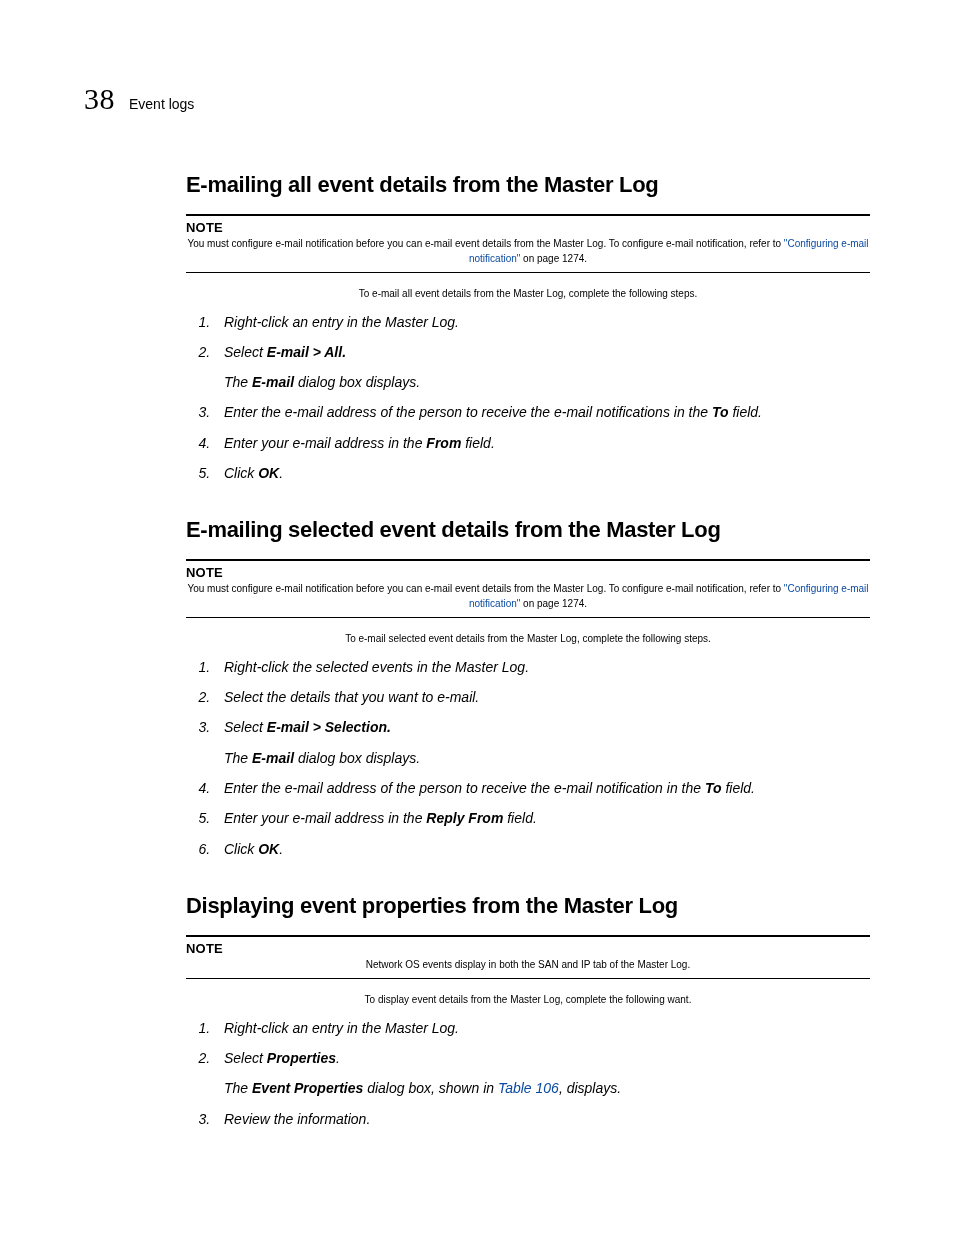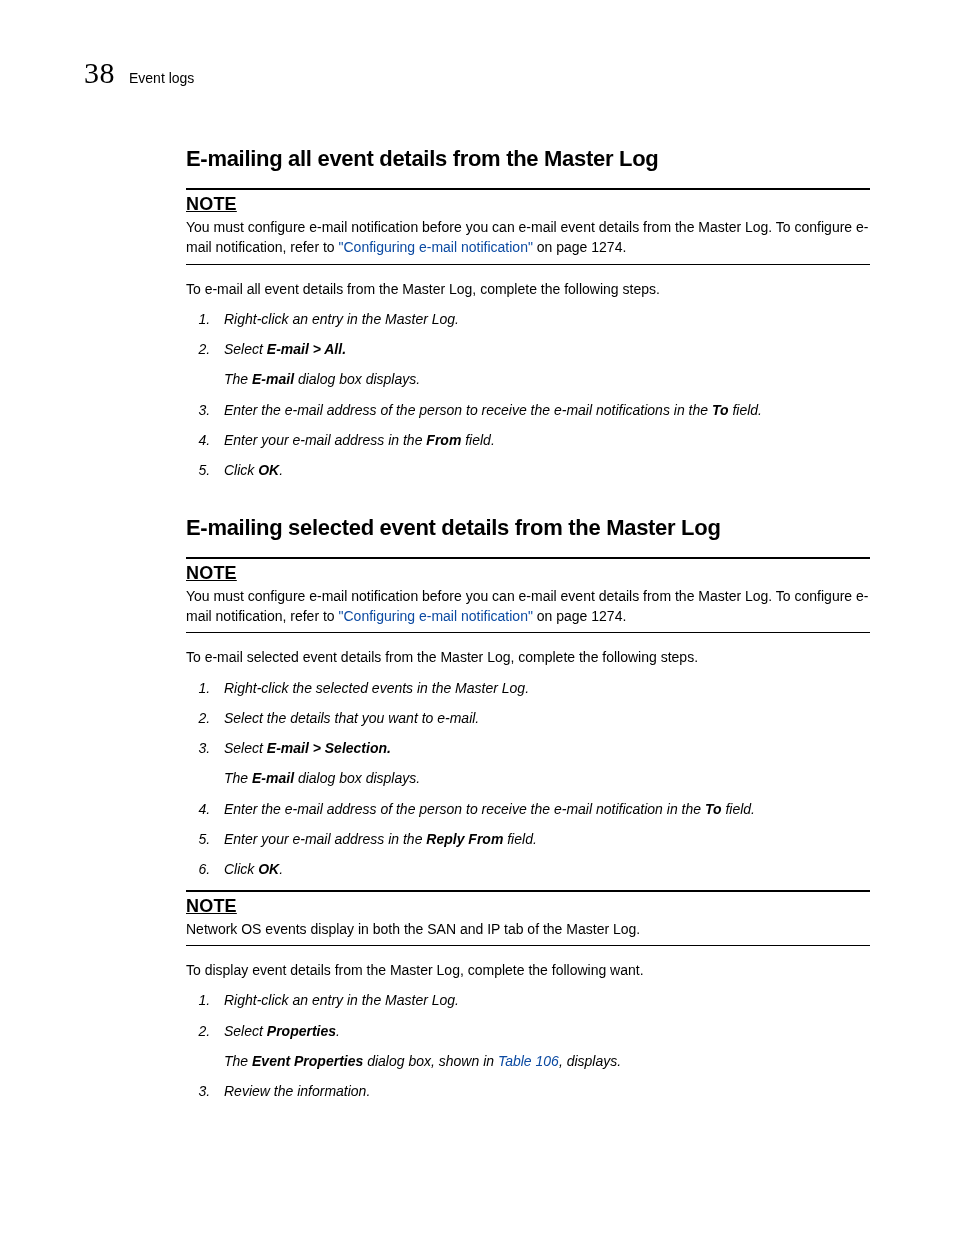--- a/index.html
+++ b/index.html
@@ -6,21 +6,21 @@
     margin: 0;
     padding: 0;
     background: #ffffff;
     font-family: Arial, Helvetica, sans-serif;
     color: #000;
   }
   .page {
     width: 954px;
     height: 1235px;
     box-sizing: border-box;
-    padding: 56px 84px 60px 84px;
+    padding: 82px 84px 60px 84px;
     position: relative;
   }
   .pgheader {
     display: flex;
     align-items: baseline;
     gap: 14px;
     margin-bottom: 56px;
   }
   .pgnum {
     font-family: Georgia, "Times New Roman", serif;
@@ -45,29 +45,29 @@
   }
   h2.sec:first-child { margin-top: 0; }
   .notebox {
     border-top: 2px solid #000;
     border-bottom: 1px solid #000;
     padding: 4px 0 6px 0;
     margin: 8px 0 14px 0;
   }
   .notelabel {
     font-weight: 700;
-    font-size: 18px;
+    font-size: 13px;
     letter-spacing: 0.2px;
     margin-bottom: 2px;
-    text-decoration: underline;
   }
   .notebody, p.body {
-    font-size: 14px;
+    font-size: 10px;
     line-height: 1.45;
     margin: 0;
+    text-align: center;
   }
   p.body { margin: 10px 0; }
   a.xref {
     color: #0b4aa2;
     text-decoration: none;
   }
   ol.steps {
     margin: 8px 0 0 0;
     padding-left: 28px;
     font-size: 14px;
@@ -131,20 +131,21 @@
         <span>Select </span><b>E-mail &gt; Selection.</b><span></span>
         <div class="sub">
           <span>The </span><b>E-mail</b><span> dialog box displays.</span>
         </div>
       </li>
       <li><span>Enter the e-mail address of the person to receive the e-mail notification in the </span><b>To</b><span> field.</span></li>
       <li><span>Enter your e-mail address in the </span><b>Reply From</b><span> field.</span></li>
       <li><span>Click </span><b>OK</b><span>.</span></li>
     </ol>
 
+    <h2 class="sec">Displaying event properties from the Master Log</h2>
     <div class="notebox">
       <div class="notelabel">NOTE</div>
       <div class="notebody">
         <span>Network OS events display in both the SAN and IP tab of the Master Log.</span>
       </div>
     </div>
     <p class="body">To display event details from the Master Log, complete the following want.</p>
     <ol class="steps">
       <li><span>Right-click an entry in the Master Log.</span></li>
       <li>

